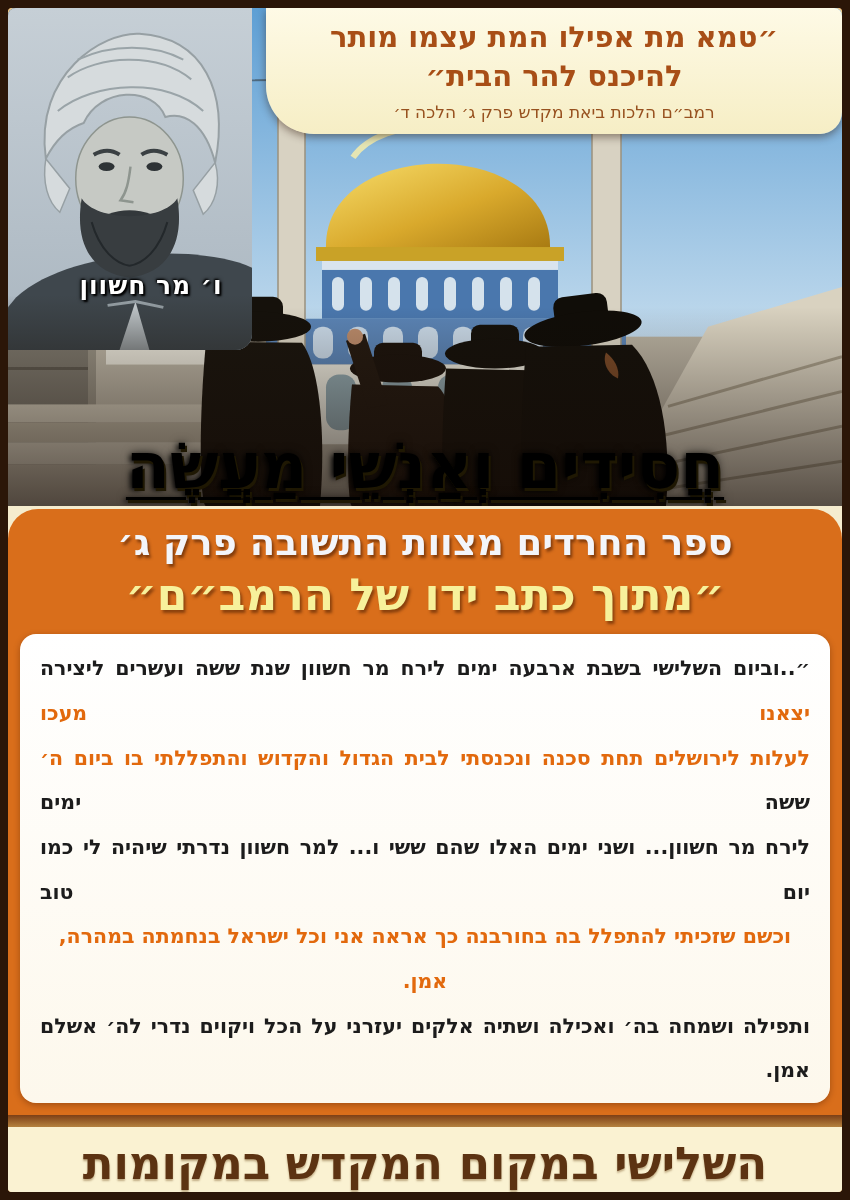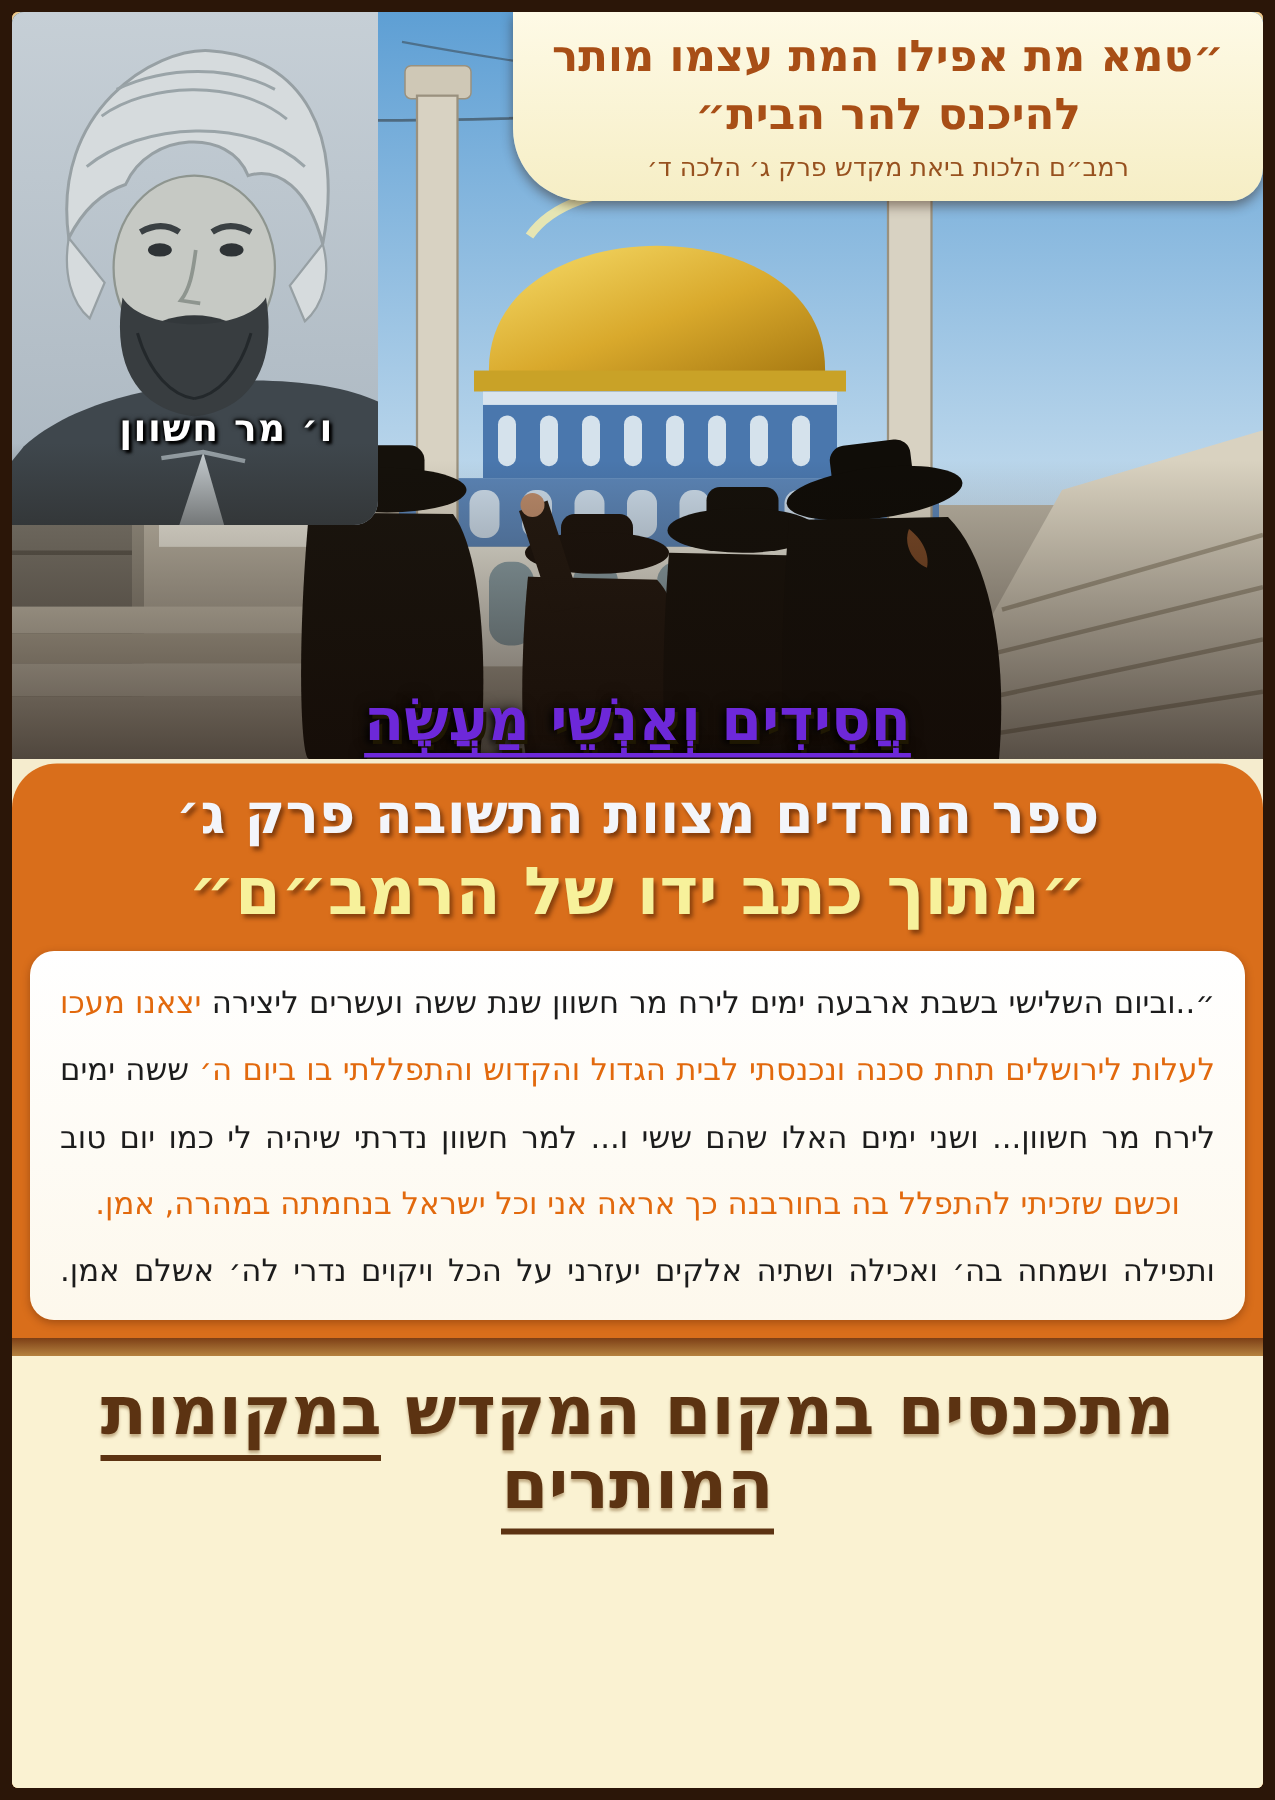--- a/index.html
+++ b/index.html
@@ -20,40 +20,40 @@
   .photo{position:relative;height:498px;flex:none;border-radius:8px 8px 0 0;overflow:hidden;background:#9fc0da;}
   .photo svg.scene{position:absolute;inset:0;width:100%;height:100%;display:block;}
 
   .portrait{
     position:absolute;top:0;left:0;width:244px;height:342px;
     border-radius:0 0 16px 0;overflow:hidden;z-index:2;
   }
   .portrait svg{width:100%;height:100%;display:block;}
 
   .top-quote-box{
-    position:absolute;top:0;right:0;width:500px;min-height:94px;z-index:4;
+    position:absolute;top:0;right:0;width:576px;min-height:94px;z-index:4;
     background:linear-gradient(#fefae6,#f6eec5);
     border-radius:0 0 22px 48px;
     padding:10px 18px 12px;text-align:center;
     box-shadow:0 3px 8px rgba(40,15,0,.45);
   }
   .top-quote-main{font-size:29px;font-weight:bold;color:#a84e16;line-height:1.35;}
   .top-quote-src{font-size:17px;color:#97511f;margin-top:6px;}
 
   .photo-caption{
     position:absolute;top:262px;left:24px;width:238px;z-index:5;text-align:center;
     color:#fff;font-weight:bold;line-height:1.25;
     text-shadow:0 0 4px #000,2px 2px 2px #000,-1px -1px 2px #000;
   }
   .photo-caption .c1{font-size:25px;letter-spacing:1px;}
   .photo-caption .c2{font-size:22px;}
 
   .title-block{position:absolute;left:0;right:0;bottom:2px;z-index:5;text-align:center;}
   .title-main{
-    font-size:39px;font-weight:bold;color:#6d28d9;line-height:1.15;
+    font-size:64px;font-weight:bold;color:#000000;line-height:1.15;
     text-decoration:underline;text-decoration-thickness:3px;text-underline-offset:9px;
     text-shadow:2px 3px 0 #1f1803,-2px 2px 5px rgba(0,0,0,.85),0 0 10px rgba(0,0,0,.6);
   }
   .title-sub{
     margin-top:12px;font-size:42px;font-weight:bold;color:#fff;line-height:1.1;
     text-shadow:2px 3px 0 #141006,-2px 2px 5px rgba(0,0,0,.85);
   }
   .title-sub .uq{border-bottom:4px solid #fff;padding-bottom:2px;}
 
   
@@ -68,21 +68,21 @@
   }
   .sefer-l2{
     text-align:center;font-size:44px;font-weight:bold;color:#f7f19b;
     text-shadow:2px 3px 3px rgba(70,25,0,.55);line-height:1.2;margin-top:4px;
   }
   .quote-box{
     background:linear-gradient(#ffffff,#fdf8ec);border-radius:16px;margin-top:12px;
     padding:12px 20px 10px;box-shadow:0 2px 6px rgba(60,20,0,.35);
   }
   .qline{
-    font-size:20.5px;font-weight:normal;color:#1c1c1c;line-height:2.18;
+    font-size:20.5px;font-weight:bold;color:#1c1c1c;line-height:2.18;
     text-align:justify;text-align-last:justify;white-space:normal;
   }
   .qline.center{text-align:center;text-align-last:center;}
   .qorange{color:#e2690d;}
 
   .divider{height:12px;flex:none;background:linear-gradient(#7d3f16,#b5823f);}
 
   
   .lower{background:#faf2d2;flex:1;display:flex;flex-direction:column;}
   .gather{text-align:center;padding-top:12px;flex:none;}
@@ -268,19 +268,19 @@
           <div class="qline">ותפילה ושמחה בה׳ ואכילה ושתיה אלקים יעזרני על הכל ויקוים נדרי לה׳ אשלם אמן.</div>
         </div>
       </div>
     </div>
 
     <div class="divider"></div>
 
     <div class="lower">
 
       <div class="gather">
-        <div class="gather-heading"><span>מתכנסים במקום המקדש </span><span class="uq">במקומות המותרים</span></div>
+        <div class="gather-heading"><span>השלישי במקום המקדש </span><span class="uq">במקומות המותרים</span></div>
 
       </div>
 
     </div>
   </div>
 </div>
 
 </body></html>

